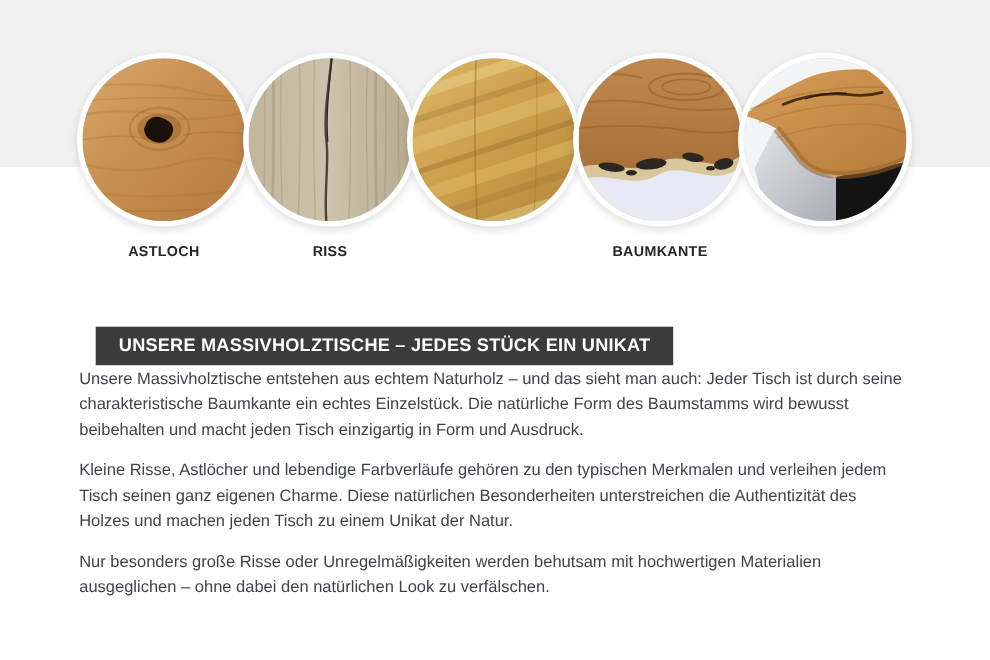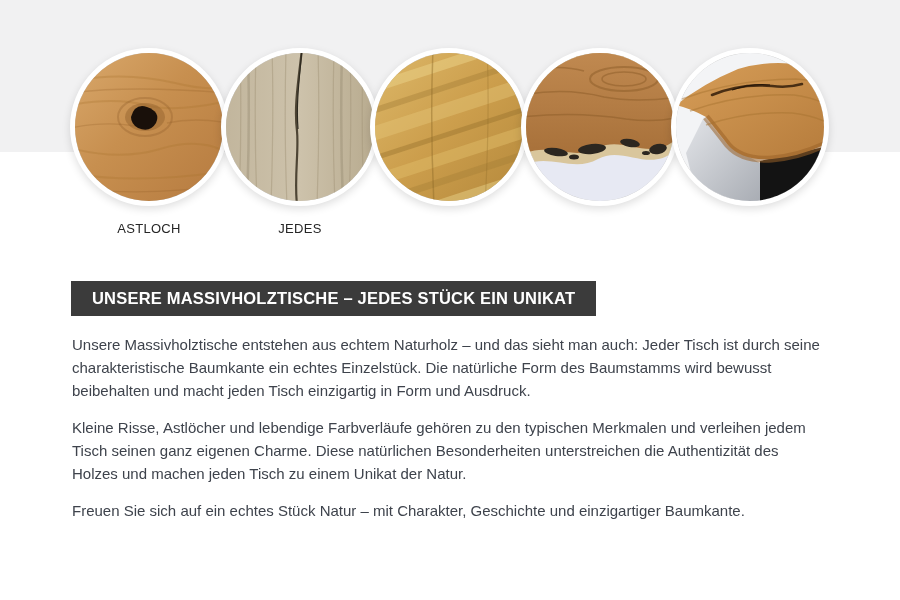--- a/index.html
+++ b/index.html
@@ -27,28 +27,28 @@
     box-shadow: 0 3px 8px rgba(0,0,0,0.13);
     background: #cccccc;
   }
   .circle svg { display: block; width: 148px; height: 148px; }
 
   .feature-label {
     position: absolute; top: 221px;
     width: 150px;
     text-align: center;
     font-size: 13px;
-    font-weight: normal;
+    font-weight: bold;
     letter-spacing: 0.3px;
     color: #262626;
   }
 
   .title-bar {
     position: absolute; left: 71px; top: 281px;
-    margin: 0;
+    margin: 16px;
     height: 35px; line-height: 35px;
     padding: 0 21px;
     background: #3b3b3b;
     color: #ffffff;
     font-size: 16.5px;
     font-weight: bold;
     letter-spacing: 0.2px;
     white-space: nowrap;
   }
 
@@ -200,23 +200,24 @@
         <path d="M6,46 Q60,26 120,26 Q136,27 148,32"></path>
         <path d="M14,58 Q64,40 118,42 Q134,44 148,50"></path>
         <path d="M30,72 Q72,58 116,60 Q134,62 148,68"></path>
       </g>
       <path d="M36,42 Q64,30 96,33 Q112,35 126,31" fill="none" stroke="#4a2f14" stroke-width="2.5" stroke-linecap="round"></path>
       <path d="M56,37 Q76,30 94,32" fill="none" stroke="#281809" stroke-width="1.2"></path>
     </svg>
   </figure>
 
   <div class="feature-label" style="left:74px">ASTLOCH</div>
-  <div class="feature-label" style="left:225px">JEDES</div>
+  <div class="feature-label" style="left:225px">RISS</div>
+  <div class="feature-label" style="left:525px">BAUMKANTE</div>
 
   <h2 class="title-bar">UNSERE MASSIVHOLZTISCHE – JEDES STÜCK EIN UNIKAT</h2>
 
   <div class="copy">
     <p>Unsere Massivholztische entstehen aus echtem Naturholz – und das sieht man auch: Jeder Tisch ist durch seine charakteristische Baumkante ein echtes Einzelstück. Die natürliche Form des Baumstamms wird bewusst beibehalten und macht jeden Tisch einzigartig in Form und Ausdruck.</p>
     <p>Kleine Risse, Astlöcher und lebendige Farbverläufe gehören zu den typischen Merkmalen und verleihen jedem Tisch seinen ganz eigenen Charme. Diese natürlichen Besonderheiten unterstreichen die Authentizität des Holzes und machen jeden Tisch zu einem Unikat der Natur.</p>
-    <p>Freuen Sie sich auf ein echtes Stück Natur – mit Charakter, Geschichte und einzigartiger Baumkante.</p>
+    <p>Nur besonders große Risse oder Unregelmäßigkeiten werden behutsam mit hochwertigen Materialien ausgeglichen – ohne dabei den natürlichen Look zu verfälschen.</p>
   </div>
 
 </div>
 
 </body></html>

